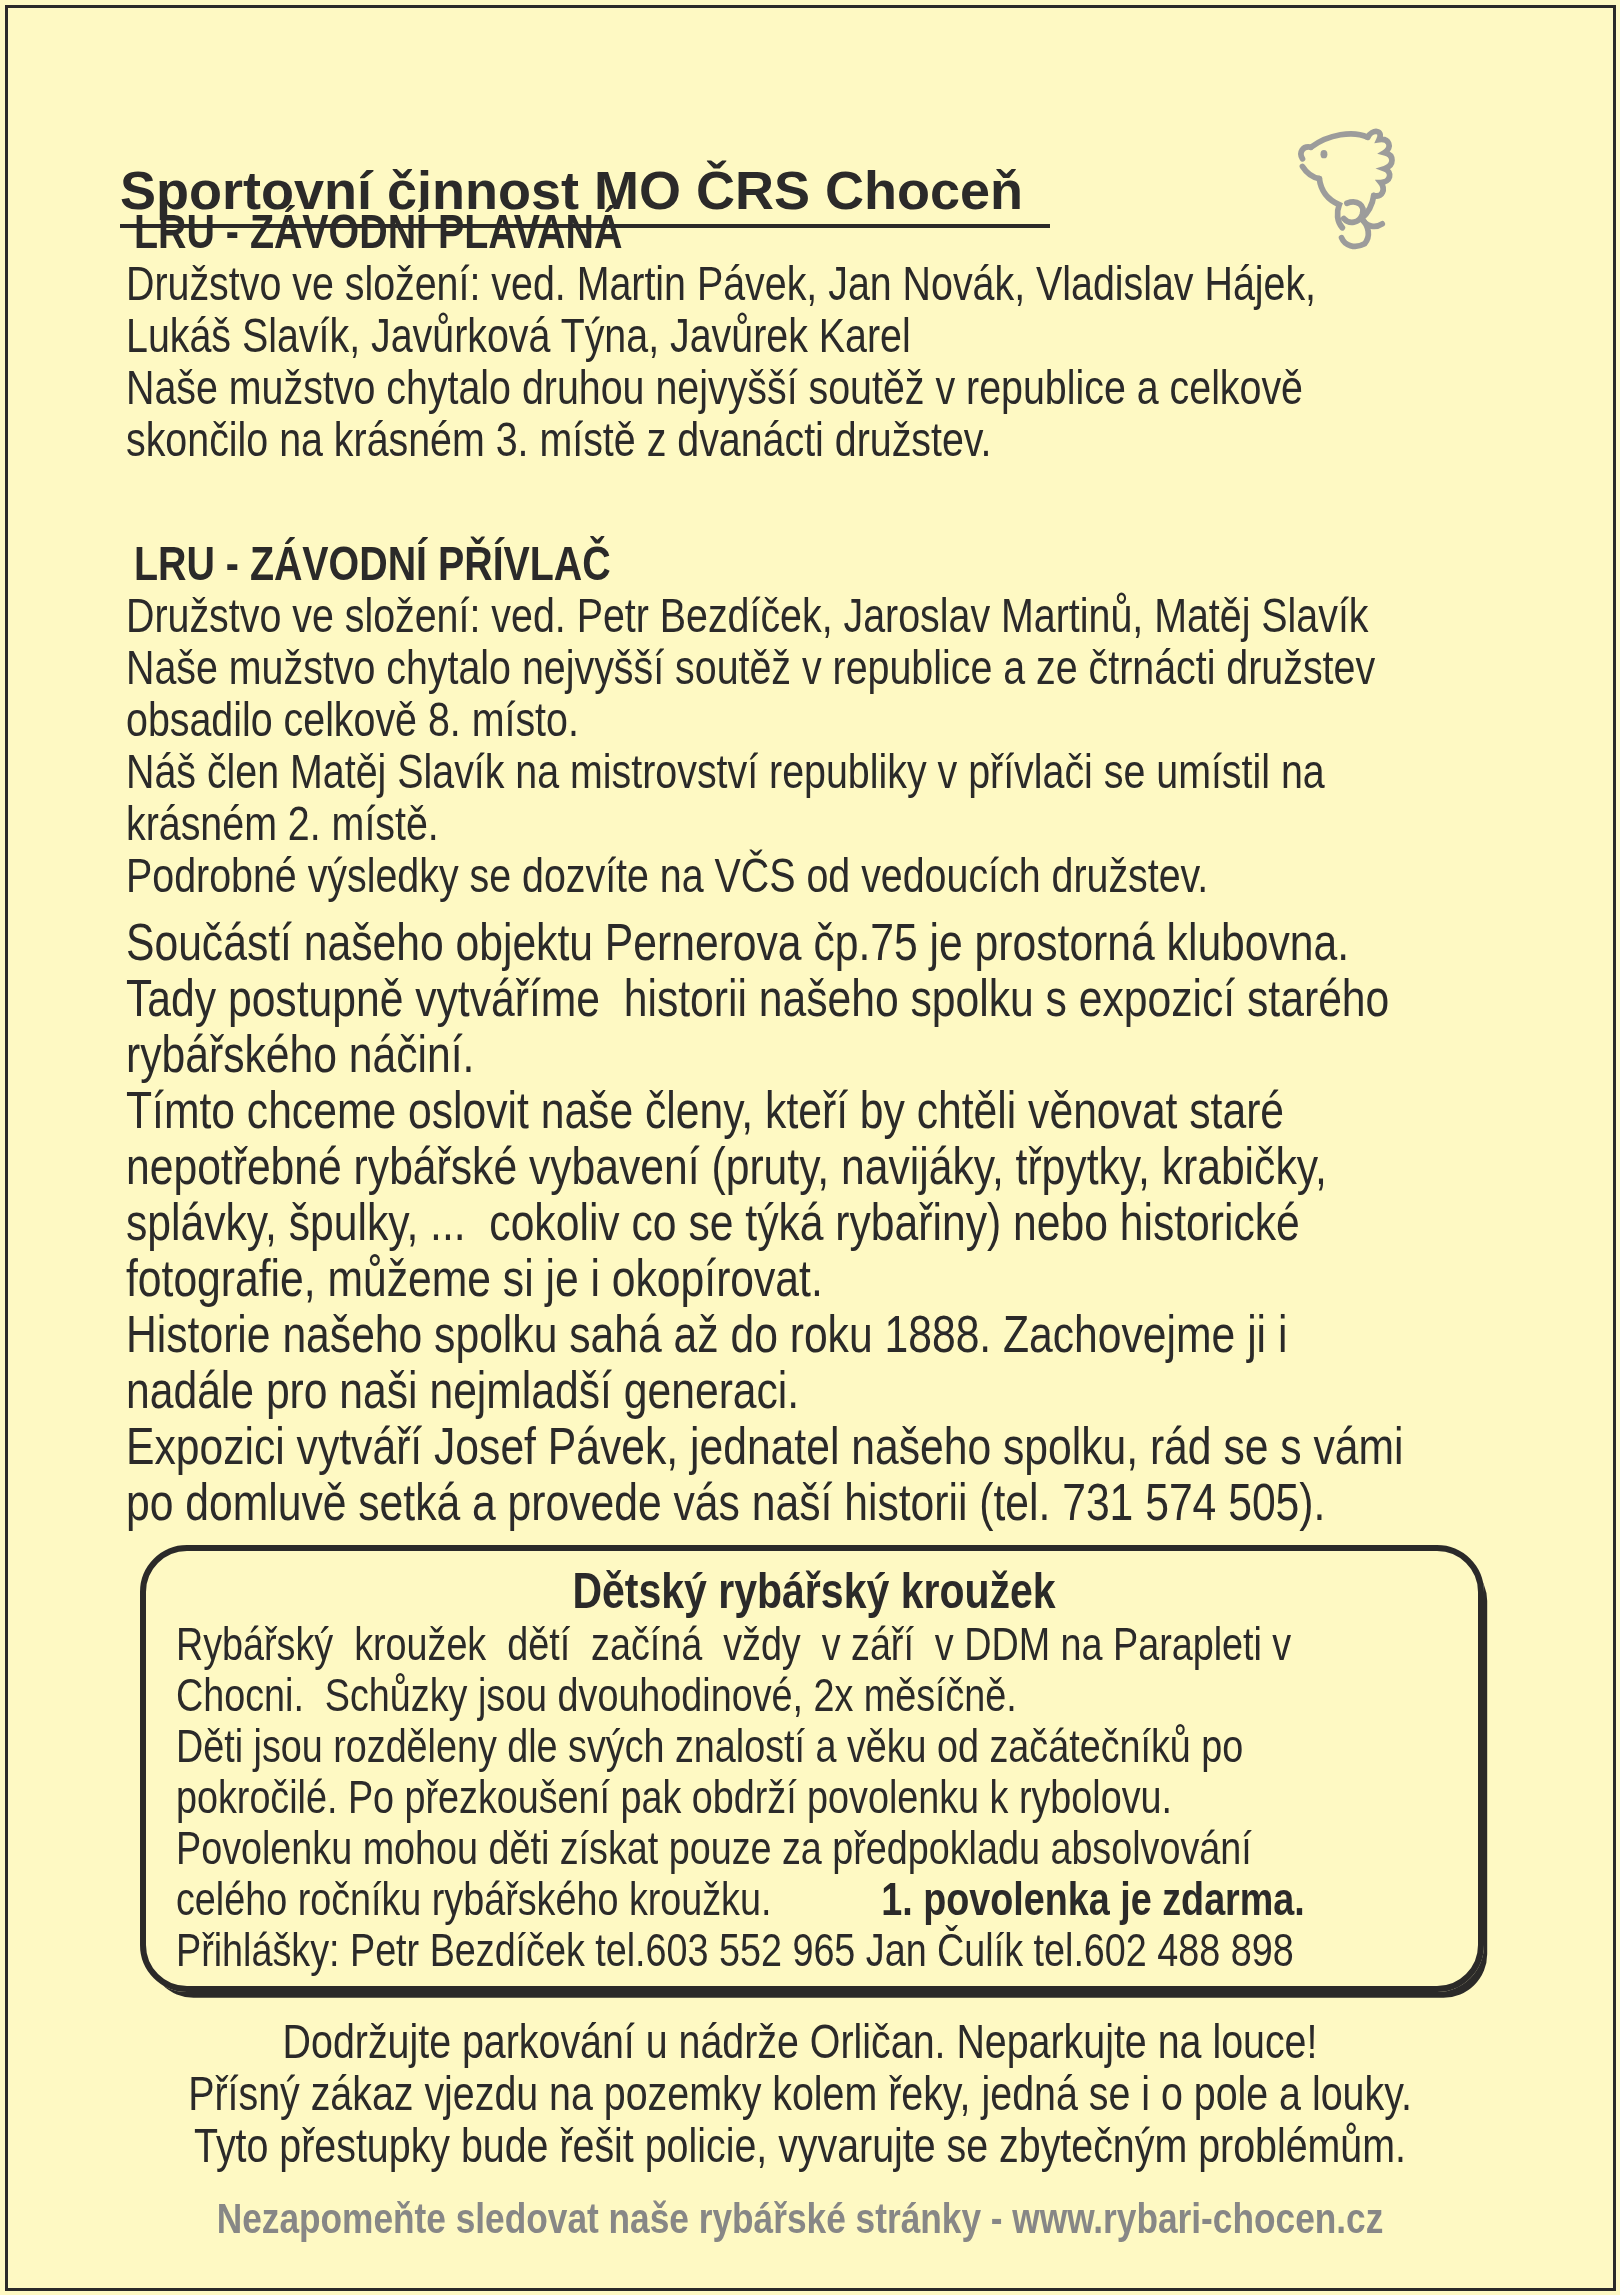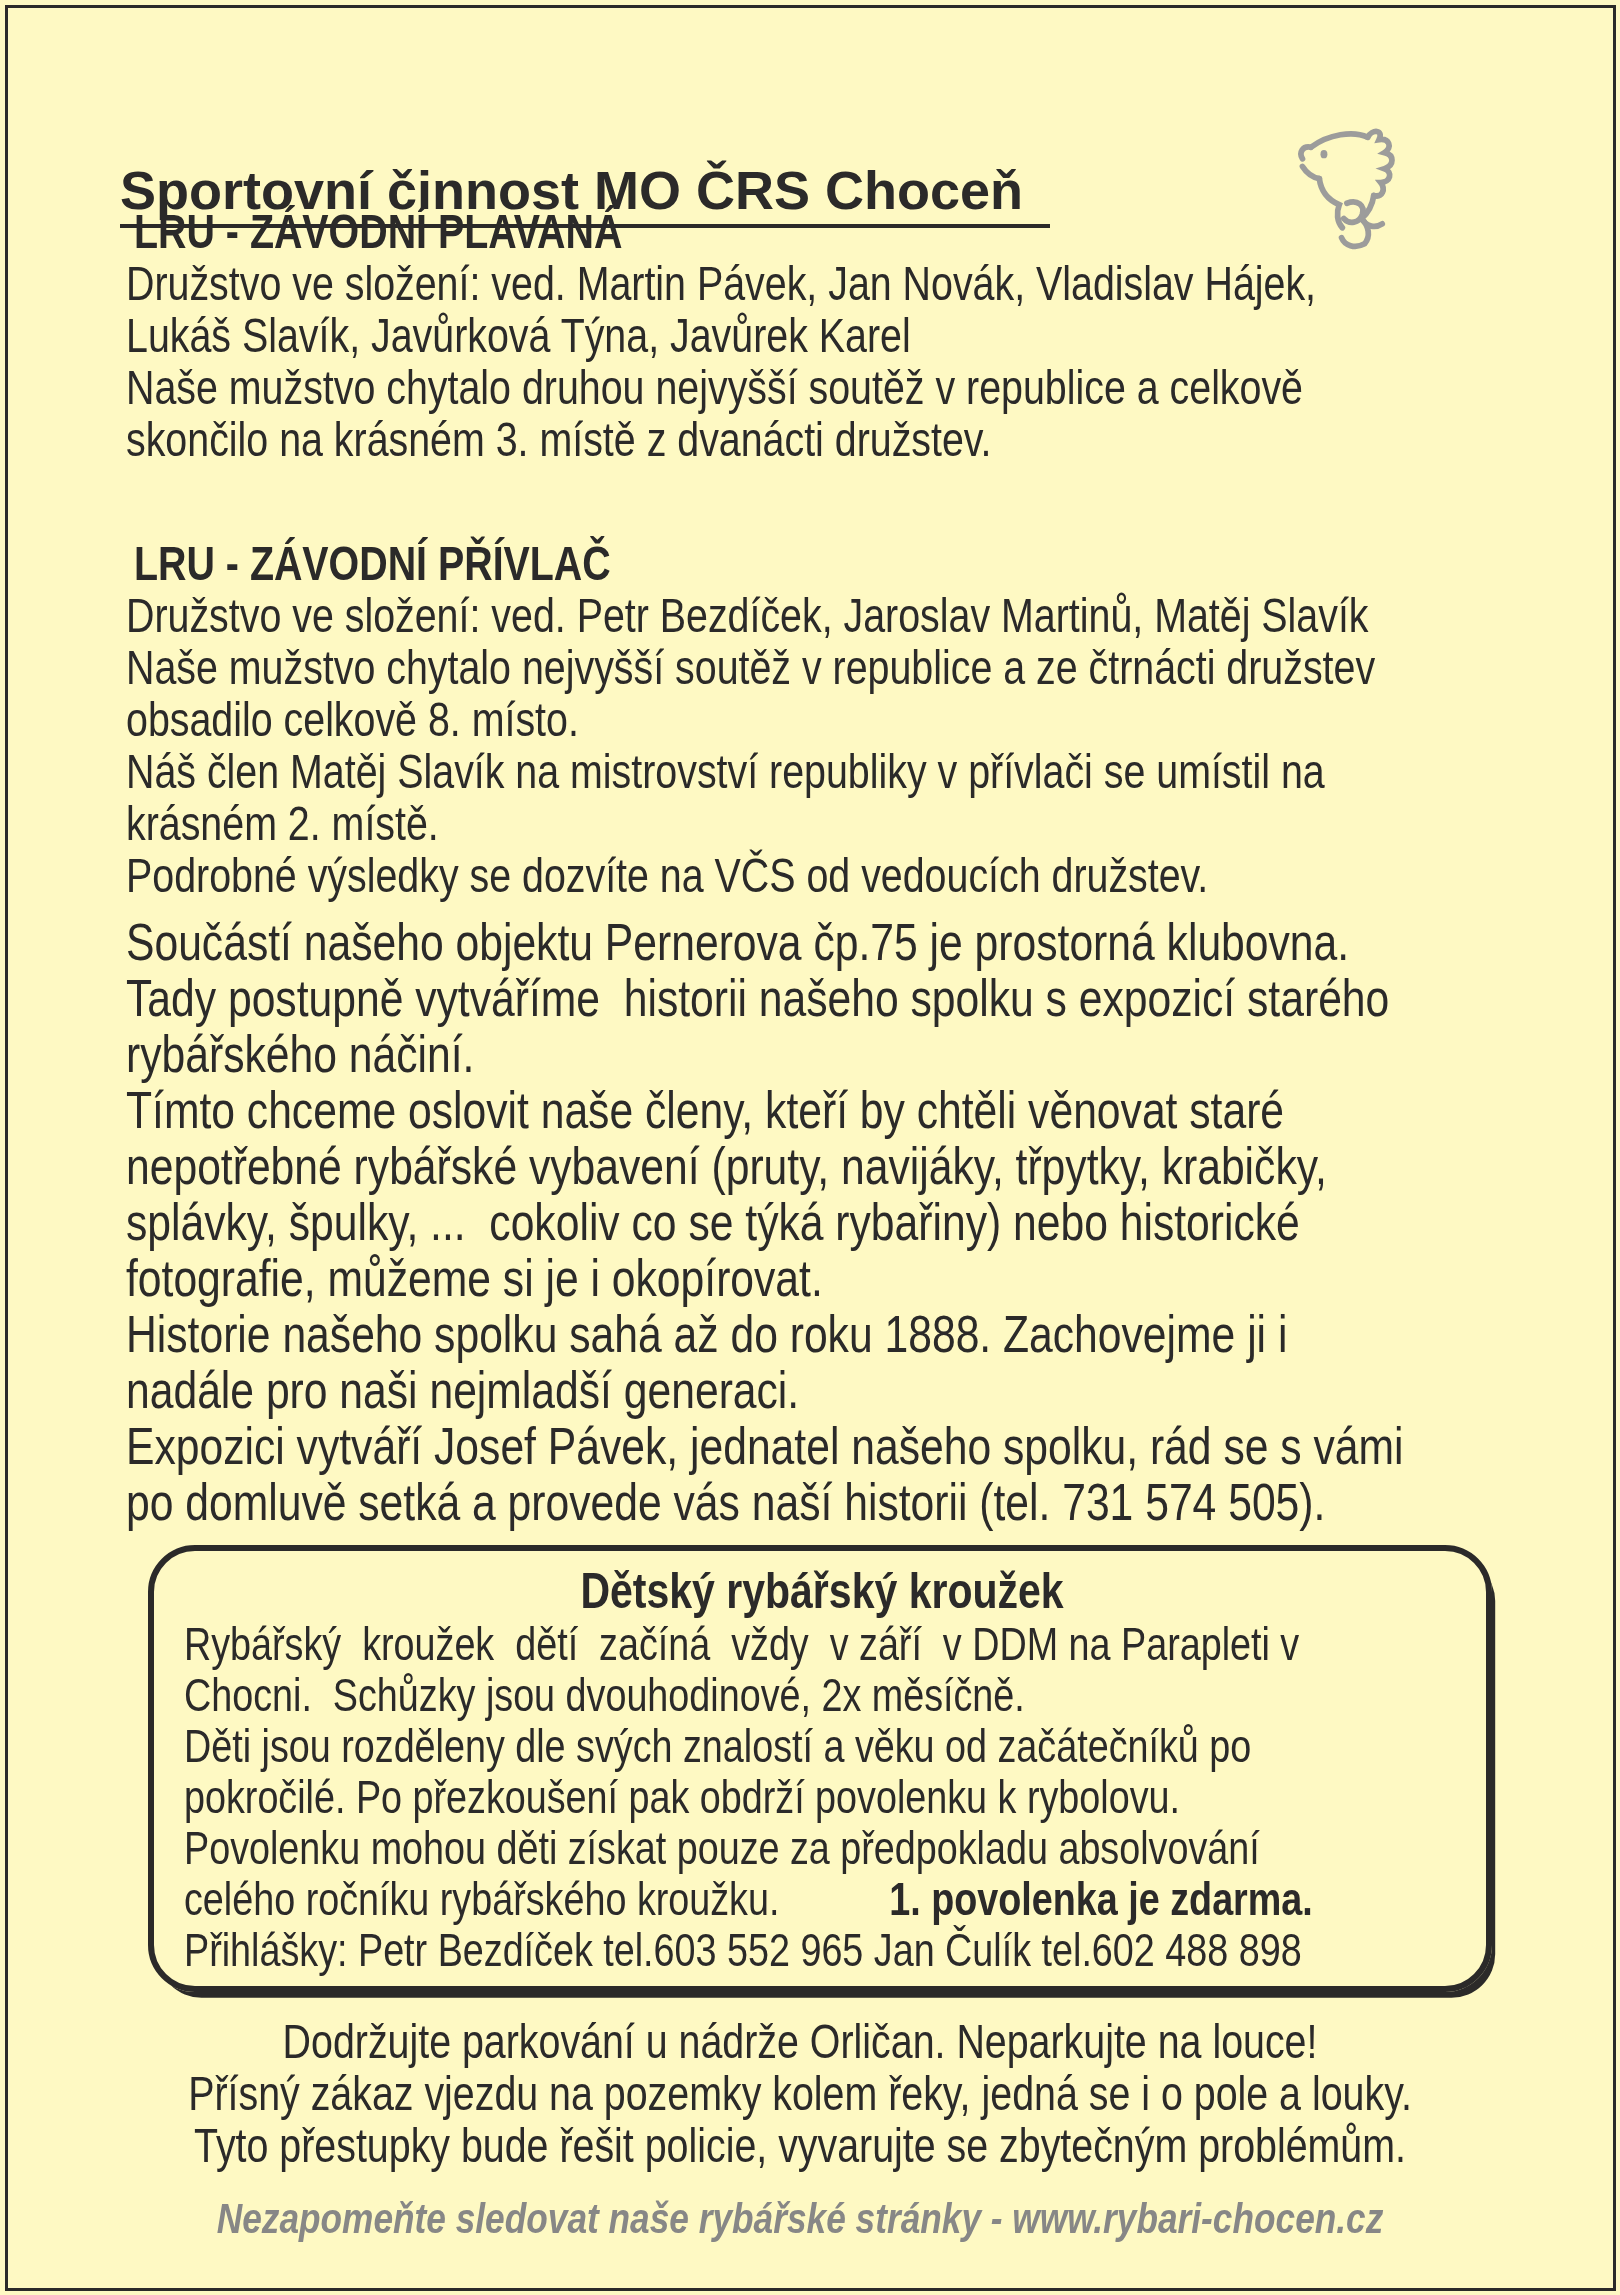--- a/index.html
+++ b/index.html
@@ -24,36 +24,36 @@
   }
   .sec{ position:absolute; left:126px; }
   .sec .heading{ font-size:49px; font-weight:bold; padding-left:9.8px; }
   .s12 .line{ font-size:48px; height:52px; line-height:52px; }
   .sec1{ top:206px; }
   .sec2{ top:538px; }
   .sec3{ top:914px; }
   .sec3 .line{ font-size:52px; height:56px; line-height:56px; }
 
   .kidbox{
-    position:absolute; left:148px; top:1545px; width:1344px;
+    position:absolute; left:140px; top:1545px; width:1344px;
     border:6.5px solid #2b2a29; border-radius:47px;
     box-shadow:6.5px 9.1px 0 -3.3px #2b2a29;
     box-sizing:border-box; padding:13px 26px 10.4px 30px;
   }
   .kidbox .box-title{
     text-align:center; font-size:50px; font-weight:bold;
     height:55px; line-height:55px; white-space:pre;
   }
   .kidbox .line{ font-size:46px; height:51px; line-height:51px; }
   .permit-bold{ font-weight:bold; margin-left:134px; }
 
   .centerblock{ position:absolute; left:39px; width:1522px; text-align:center; }
   .warnings{ top:2016px; }
   .warnings .line{ font-size:48px; height:52px; line-height:52px; }
-  .footer{ top:2194px;font-style:italic; }
+  .footer{ top:2194px; }
   .footer .line{ font-size:43px; font-weight:bold; color:#878786; height:48px; line-height:48px; }
 
   .fish{ position:absolute; left:1296px; top:125px; width:131px; height:138px; }
   .fish path{ fill:none; stroke:#9c9c9b; stroke-width:7.5; stroke-linecap:round; }
   .fish .eye{ fill:#9c9c9b; stroke:none; }
 </style>
 </head>
 <body>
 
 <div class="page">

